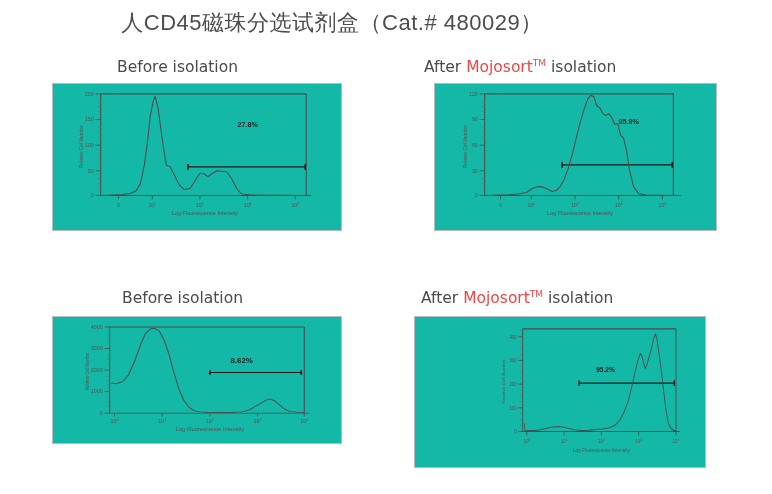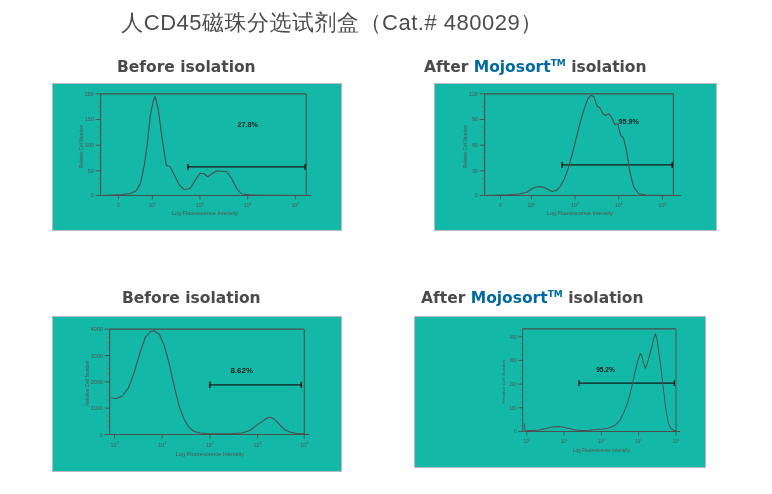--- a/index.html
+++ b/index.html
@@ -34,44 +34,44 @@
     white-space: nowrap;
     margin-left: 8px;
   }
   #title-1 { top: 8px; }
   #title-2 { top: 253px; }
 
   
   .panel-heading {
     position: absolute;
     font-size: 15.5px;
-    font-weight: bold;
+    font-weight: normal;
     color: #4a4a4a;
     white-space: nowrap;
     font-family: "DejaVu Sans", "Liberation Sans", sans-serif;
     text-align: center;
   }
-  .brand { color: #0369a1; }
+  .brand { color: #ef4444; }
   .brand sup { font-size: 9px; vertical-align: super; }
 
   #heading-tl { left: 117px; top: 58px; }
   #heading-tr { left: 424px; top: 58px; }
   #heading-bl { left: 122px; top: 289px; }
   #heading-br { left: 421px; top: 289px; }
 
   
   .chart-frame {
     position: absolute;
     border: 1px solid #b9b9c4;
     background: #14b8a6;
     box-sizing: border-box;
   }
   #frame-tl { left: 52px;  top: 83px;  width: 290px; height: 148px; }
   #frame-tr { left: 434px; top: 83px;  width: 283px; height: 148px; }
-  #frame-bl { left: 52px;  top: 316px; width: 290px; height: 156px; }
+  #frame-bl { left: 52px;  top: 316px; width: 290px; height: 128px; }
   #frame-br { left: 414px; top: 316px; width: 292px; height: 152px; padding-left: 48px; }
 
   .chart-svg { display: block; width: 100%; height: 100%; }
 
   
   .ax-num      { font-family: "Liberation Sans", sans-serif; fill: #555; }
   .ax-title    { font-family: "Liberation Sans", sans-serif; fill: #555; }
   .gate-label  { font-family: "Liberation Sans", sans-serif; fill: #222; font-weight: bold; }
   .curve {
     fill: none;

